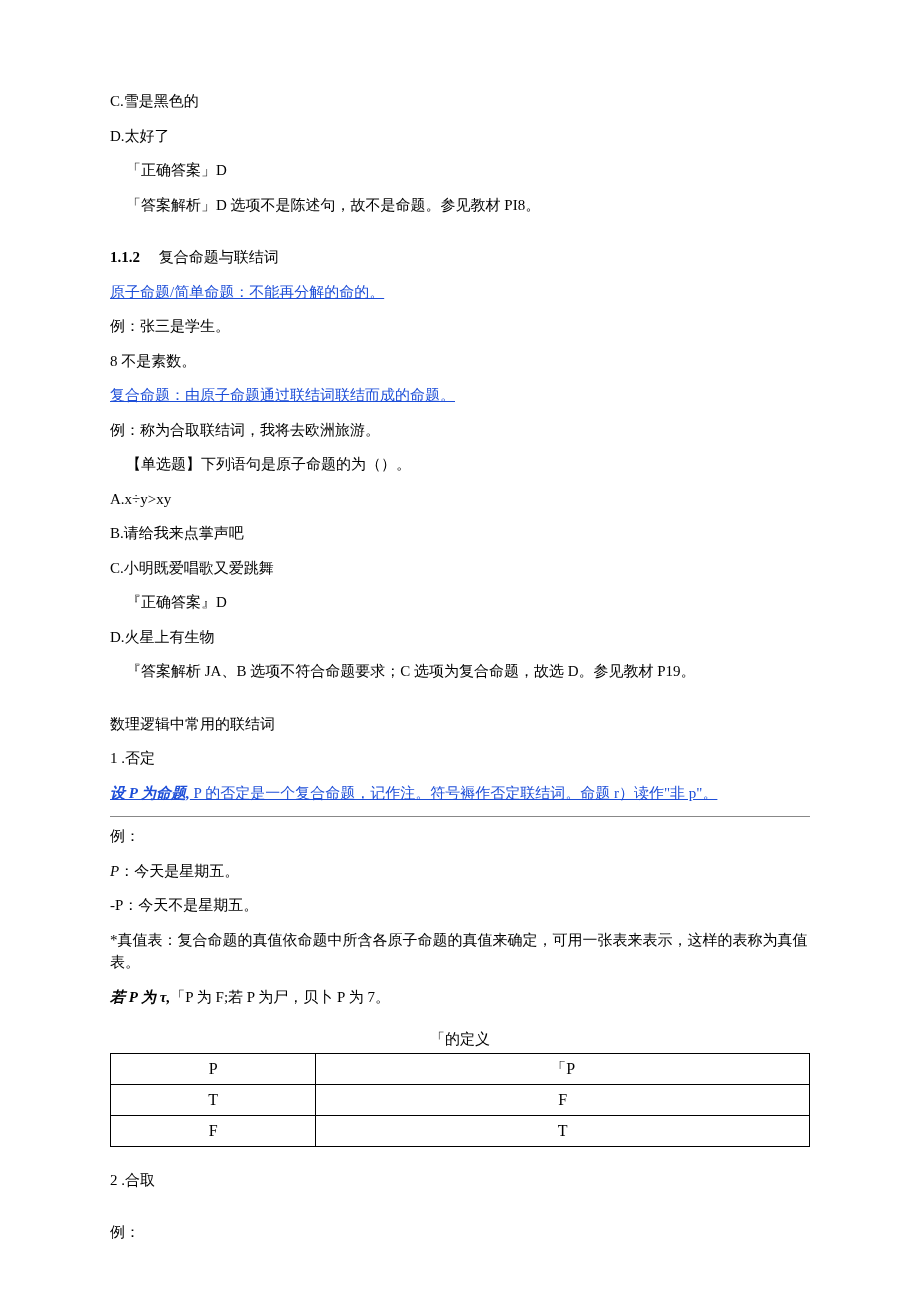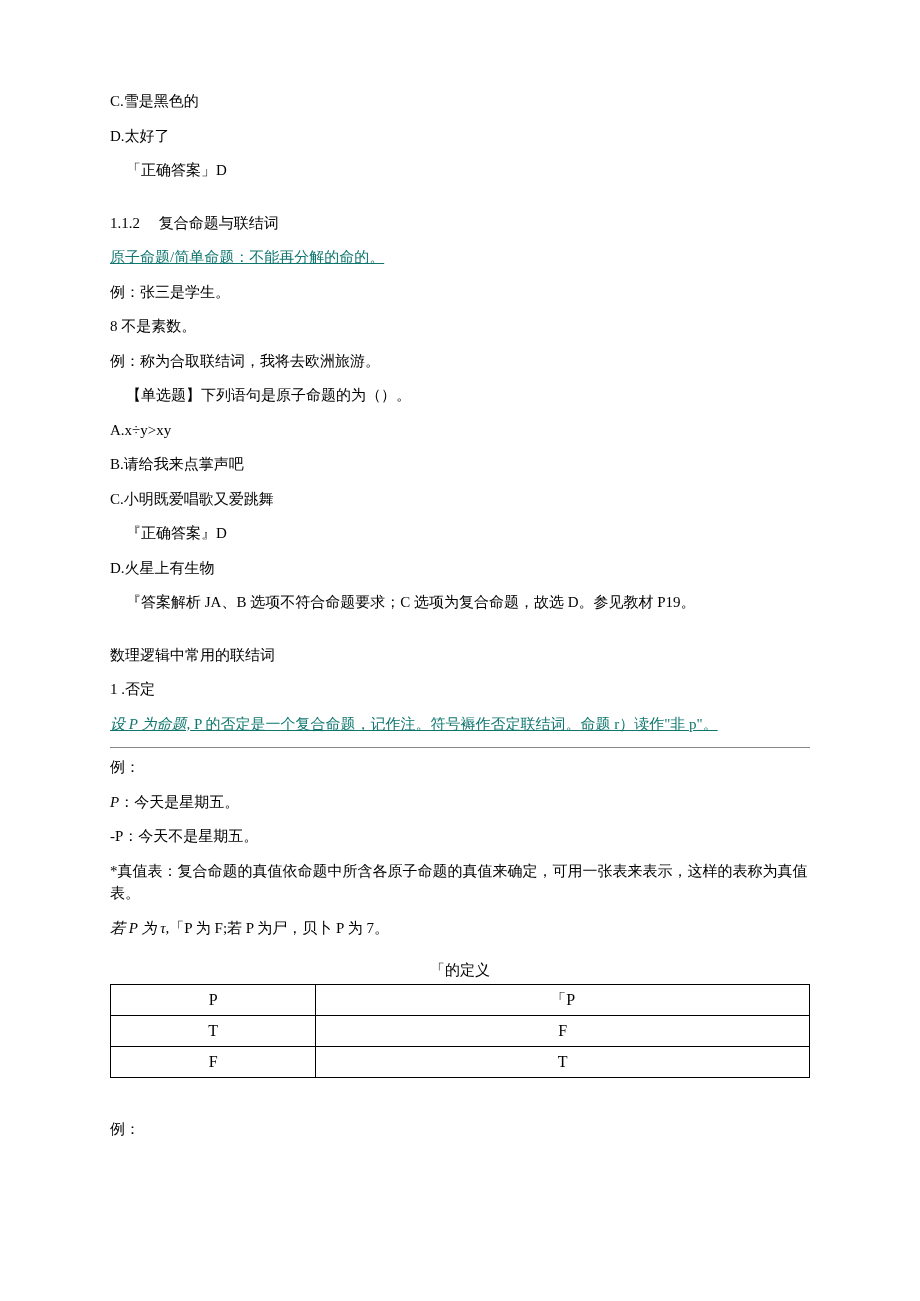--- a/index.html
+++ b/index.html
@@ -1,49 +1,51 @@
 <!DOCTYPE html>
 <html><head>
 <meta charset="utf-8">
 <style>
 *{box-sizing:border-box;margin:0;padding:0}
 body{background:#fff;font-family:"Microsoft YaHei","SimSun",serif;font-size:15px;color:#000;width:920px;padding:90px 110px 40px 110px;line-height:1.5}
 .content{width:100%}
 .line{margin-bottom:12px}
 .indent1{padding-left:16px}
-.bold{font-weight:normal}
-.red{color:#0f766e}
+.bold{font-weight:bold}
+.red{color:#1d4ed8}
 .u{text-decoration:underline}
 .i{font-style:italic}
 .sep{border:none;border-top:1px solid #888;margin:4px 0 8px 0}
 .tbl-caption{text-align:center;margin-top:20px;margin-bottom:2px}
 table{border-collapse:collapse;width:100%;margin-bottom:14px}
 td{border:1px solid #000;text-align:center;padding:3px 0;font-family:"Times New Roman",serif;font-size:16px}
 .gap{height:18px}
 .small-gap{height:8px}
 </style>
 </head>
 <body>
 
 <div class="content">
 
 <div class="line">C.雪是黑色的</div>
 <div class="line">D.太好了</div>
 <div class="line indent1">「正确答案」D</div>
+<div class="line indent1">「答案解析」D 选项不是陈述句，故不是命题。参见教材 PI8。</div>
 
 <div class="gap"></div>
 
 <div class="line">
   <span class="bold">1.1.2</span>
   &nbsp;&nbsp;&nbsp;&nbsp;<span>复合命题与联结词</span>
 </div>
 
 <div class="line red u">原子命题/简单命题：不能再分解的命的。</div>
 <div class="line">例：张三是学生。</div>
 <div class="line">8 不是素数。</div>
+<div class="line red u">复合命题：由原子命题通过联结词联结而成的命题。</div>
 <div class="line">例：称为合取联结词，我将去欧洲旅游。</div>
 
 <div class="line indent1">【单选题】下列语句是原子命题的为（）。</div>
 <div class="line">A.x÷y&gt;xy</div>
 <div class="line">B.请给我来点掌声吧</div>
 <div class="line">C.小明既爱唱歌又爱跳舞</div>
 <div class="line indent1">『正确答案』D</div>
 <div class="line">D.火星上有生物</div>
 <div class="line indent1">『答案解析 JA、B 选项不符合命题要求；C 选项为复合命题，故选 D。参见教材 P19。</div>
 
@@ -78,17 +80,18 @@
     <td>F</td>
   </tr>
   <tr>
     <td>F</td>
     <td>T</td>
   </tr>
 </tbody>
     </table>
 
 <div class="small-gap"></div>
+<div class="line">2 .合取</div>
 
 <div class="gap"></div>
 <div class="line">例：</div>
 
 </div>
 
 </body></html>

